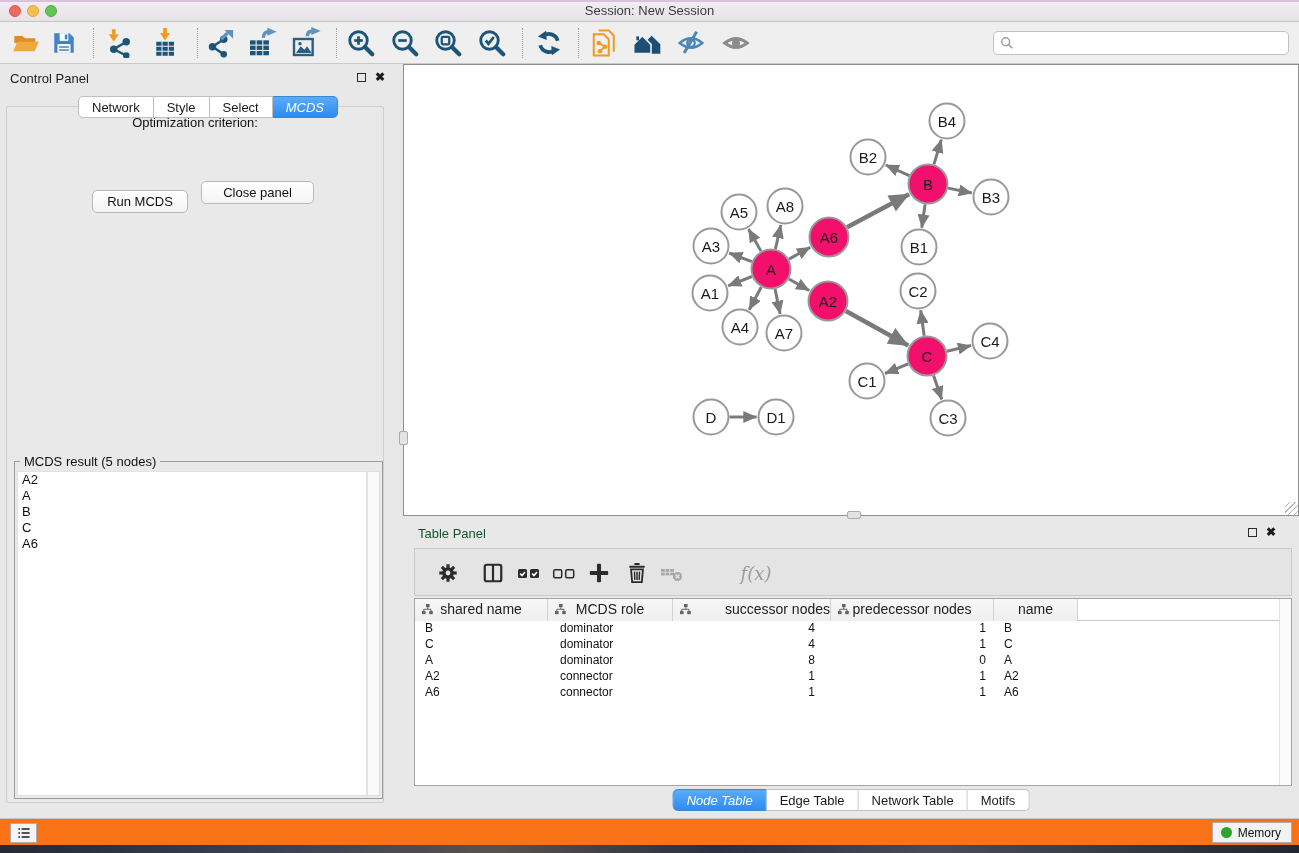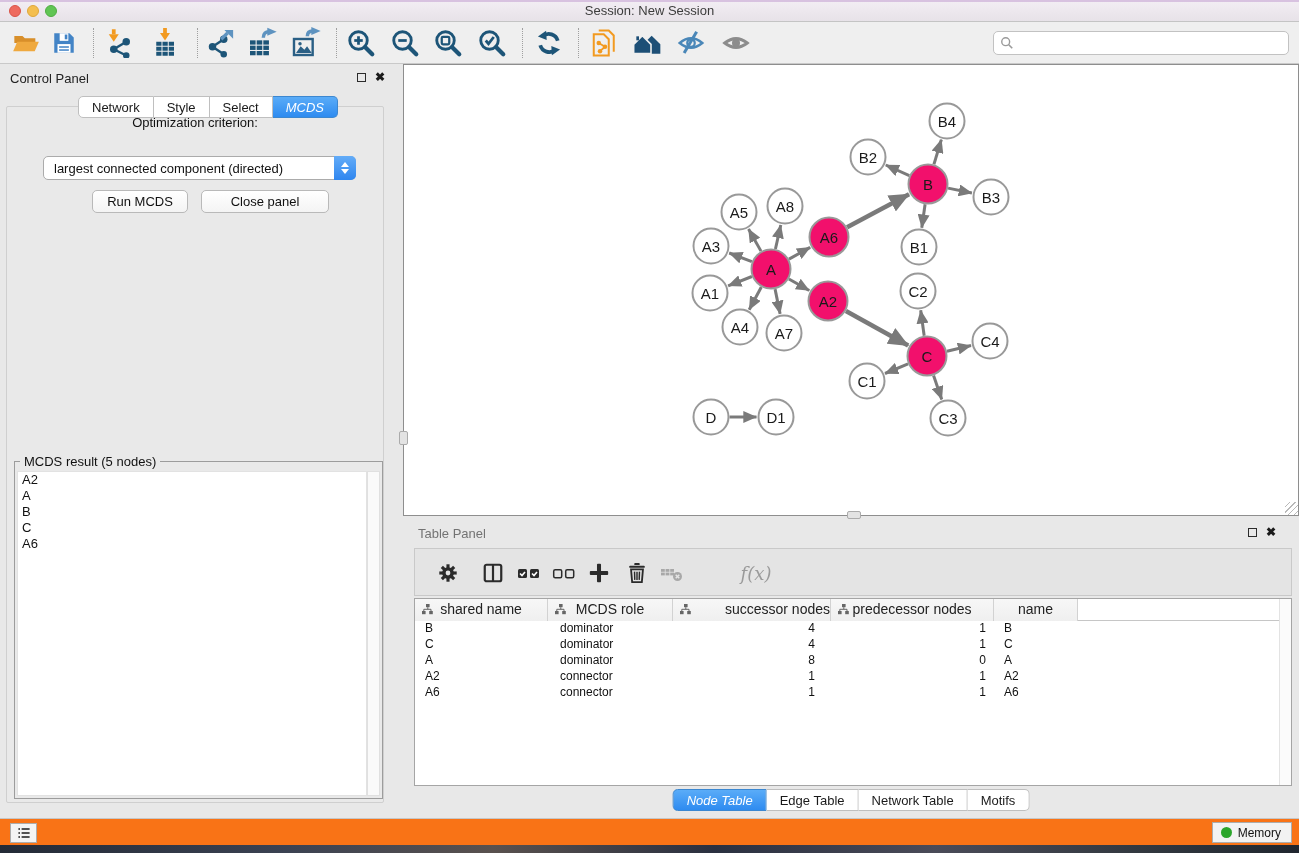--- a/index.html
+++ b/index.html
@@ -73,21 +73,21 @@
   .canvas { position:absolute; left:0; top:23px; right:0; bottom:0; background:#fff; }
   .grip-left { position:absolute; left:-5px; top:366px; width:9px; height:14px;
     background:#E3E3E3; border:1px solid #ABABAB; border-radius:2px; }
   .grip-bottom { position:absolute; left:443px; bottom:-4px; width:14px; height:8px;
     background:#E3E3E3; border:1px solid #ABABAB; border-radius:2px; }
   .resize-corner { position:absolute; right:0; bottom:0; width:13px; height:13px;
     background:repeating-linear-gradient(135deg, transparent 0 3px, #B9B9B9 3px 4px); }
 
   
   .tablepanel { position:absolute; left:403px; top:521px; width:896px; height:297px; }
-  .tp-title { position:absolute; left:15px; top:5px; font-size:13px; color:#737373; }
+  .tp-title { position:absolute; left:15px; top:5px; font-size:13px; color:#14532d; }
   .tp-toolbar { position:absolute; left:11px; top:27px; width:878px; height:48px;
     background:#E4E4E4; border:1px solid #C9C9C9; }
   .tpbtn { position:absolute; top:7px; width:34px; height:34px; display:flex; align-items:center; justify-content:center; }
   .fx { font-family:"DejaVu Serif", serif; font-style:italic; font-size:18px; color:#9A9A9A; }
   .ttable { position:absolute; left:11px; top:77px; width:878px; height:188px; background:#fff;
     border:1px solid #A5A5A5; overflow:hidden; }
   .thead { display:flex; height:22px; border-bottom:1px solid #C6C6C6; }
   .th { position:relative; height:22px; background:linear-gradient(#F7F7F7,#EFEFEF);
     border-right:1px solid #D2D2D2; font-size:14px; color:#222; text-align:center; line-height:21px; }
   .th svg { position:absolute; left:7px; top:5px; }
@@ -289,29 +289,22 @@
     <span class="close-x">✖</span>
   </div>
   <div class="cp-body"></div>
   <div class="segtabs" id="cp-tabs" style="left:78px; top:96px;">
       <div class="segtab">Network</div>
       <div class="segtab">Style</div>
       <div class="segtab">Select</div>
       <div class="segtab sel">MCDS</div>
     </div>
   <div class="opt-label">Optimization criterion:</div>
-  <div class="dropdown">
-    <span>largest connected component (directed)</span>
-    <span class="dd-step">
-        <span class="up"></span>
-        <span class="dn"></span>
-      </span>
-  </div>
   <div class="btn" style="left:92px; top:190px; width:96px;">Run MCDS</div>
-  <div class="btn" style="left:201px; top:190px; width:128px;">Close panel</div>
+  <div class="btn" style="left:201px; top:181px; width:113px;">Close panel</div>
   <div class="groupbox">
     <div class="legend">MCDS result (5 nodes)</div>
     <div class="mcds-list" id="mcds-list">
         <div class="item">A2</div>
         <div class="item">A</div>
         <div class="item">B</div>
         <div class="item">C</div>
         <div class="item">A6</div>
       </div>
     <div class="mcds-scroll"></div>

